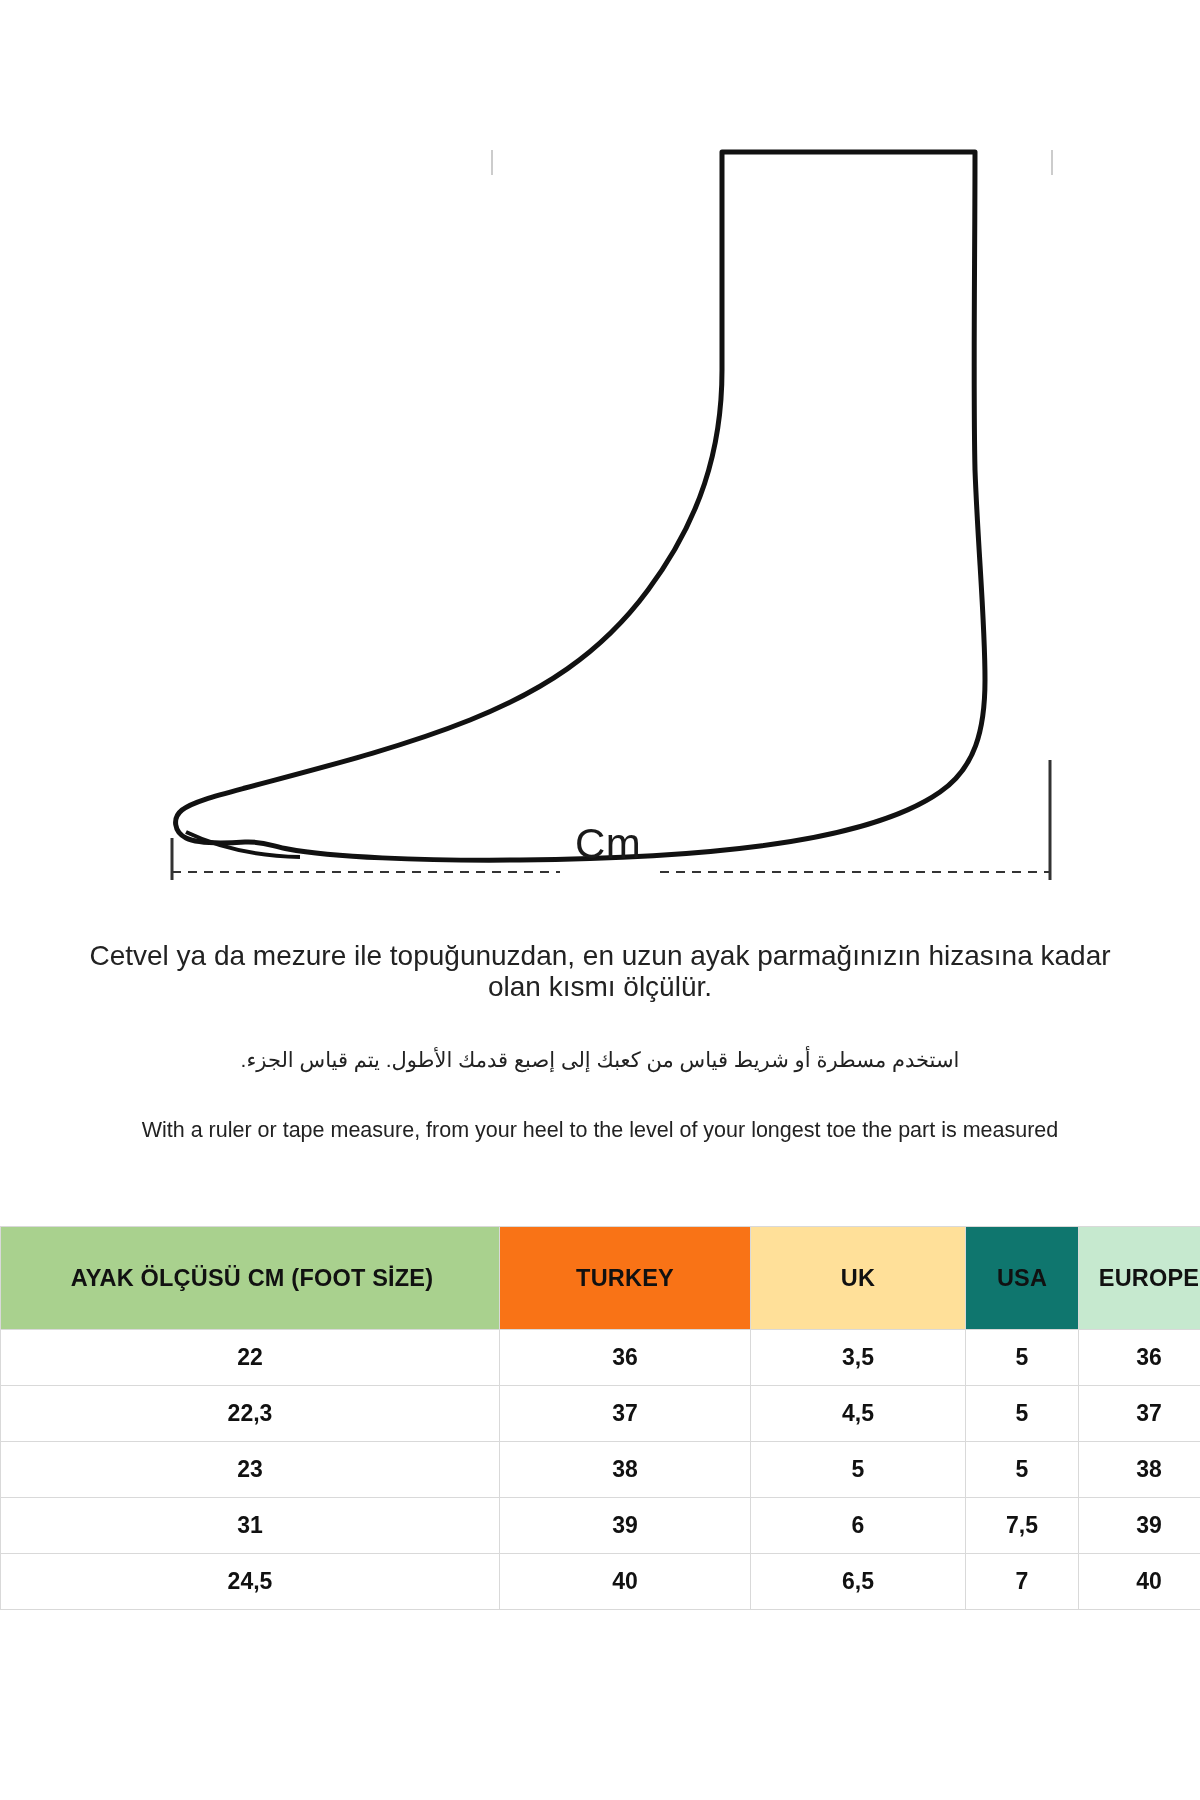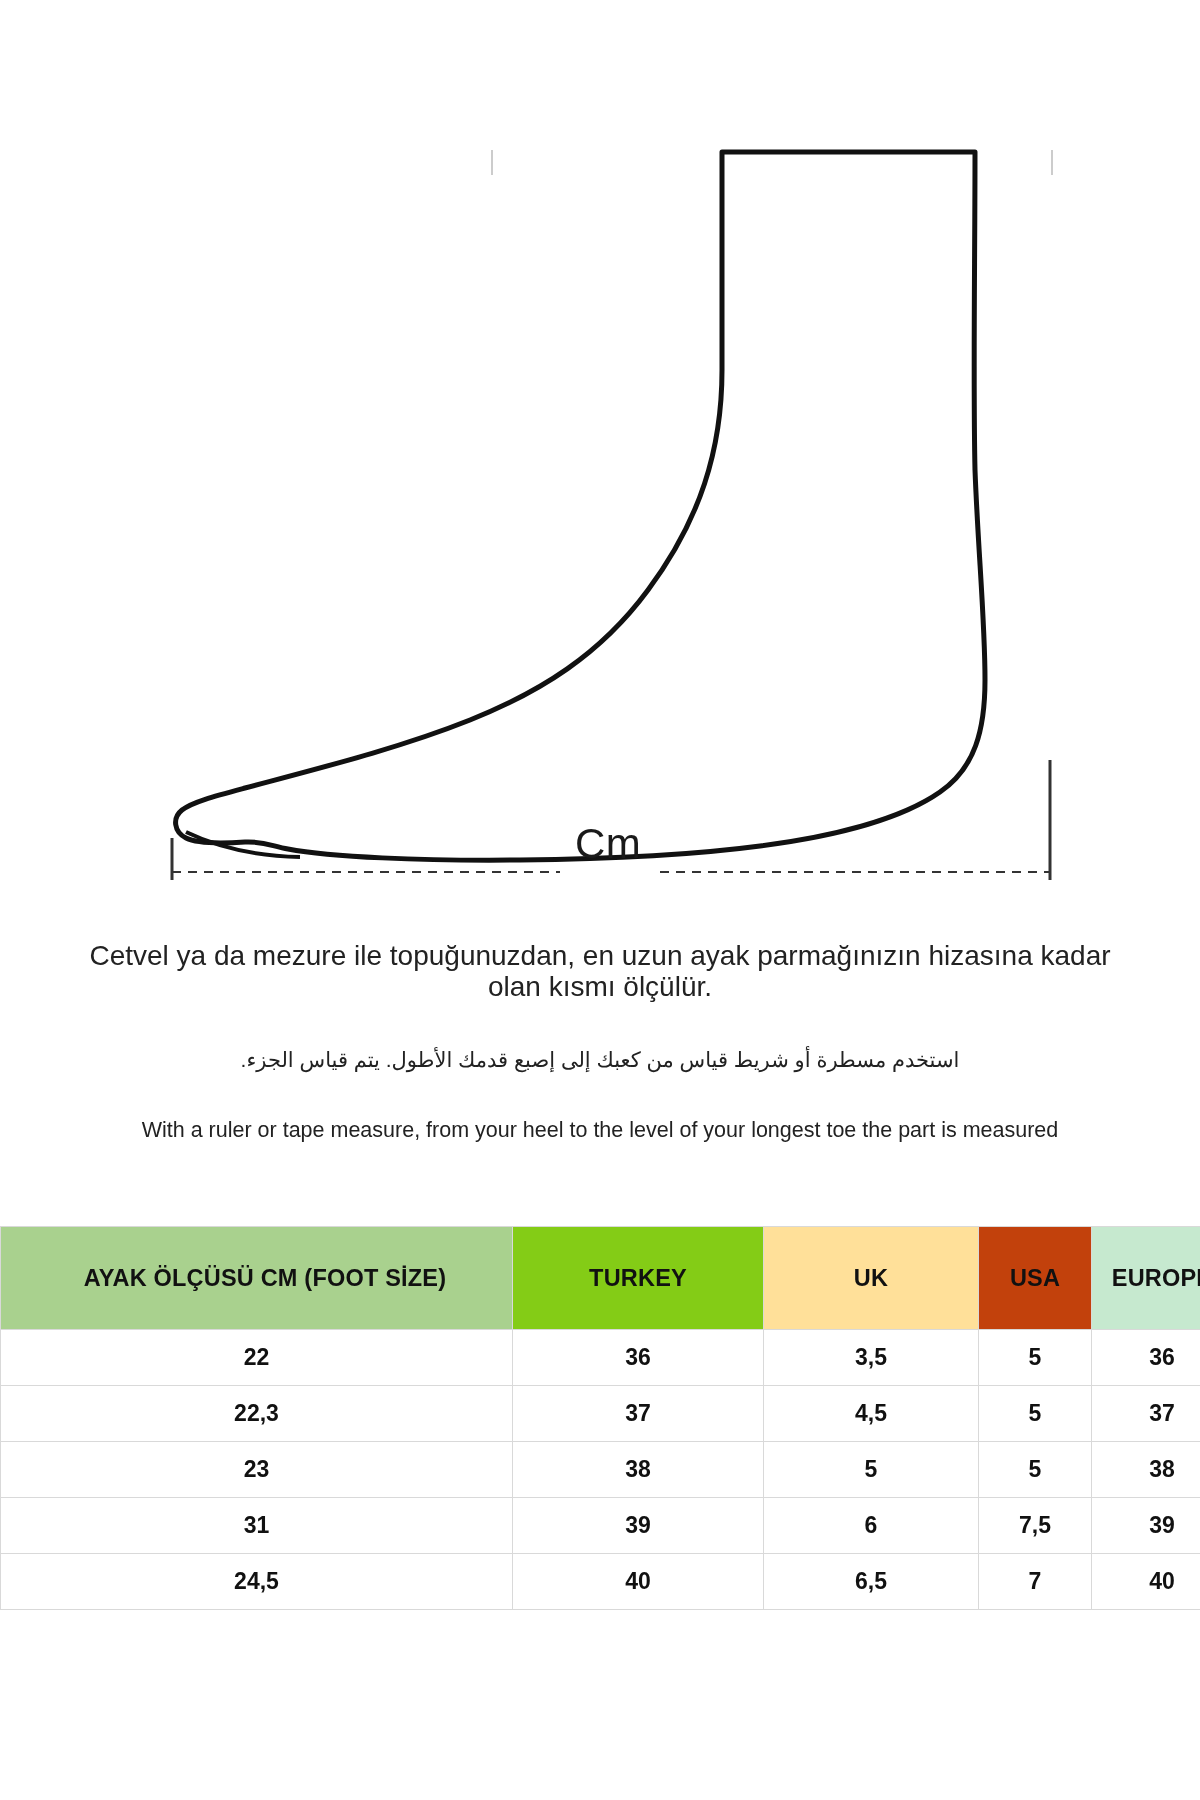--- a/index.html
+++ b/index.html
@@ -99,25 +99,25 @@
   }
   .col-foot { width: 492px; }
   .col-turkey { width: 248px; }
   .col-uk { width: 212px; }
   .col-usa { width: 110px; }
   .col-europe { width: 138px; }
 
   .th-foot {
     background: #a9d18e;
     text-align: left;
-    padding-left: 18px;
-  }
-  .th-turkey { background: #84cc16; }
+    padding-left: 5px;
+  }
+  .th-turkey { background: #f97316; }
   .th-uk { background: #ffe099; }
-  .th-usa { background: #c2410c; }
+  .th-usa { background: #0f766e; }
   .th-europe { background: #c6e9cf; }
 
   .size-table tbody td { background: #ffffff; }
   .size-table tbody tr td:first-child { text-align: center; }
 </style>
 </head>
 <body>
 
 <div class="diagram">
   <svg viewBox="0 0 1200 790" xmlns="http://www.w3.org/2000/svg">

